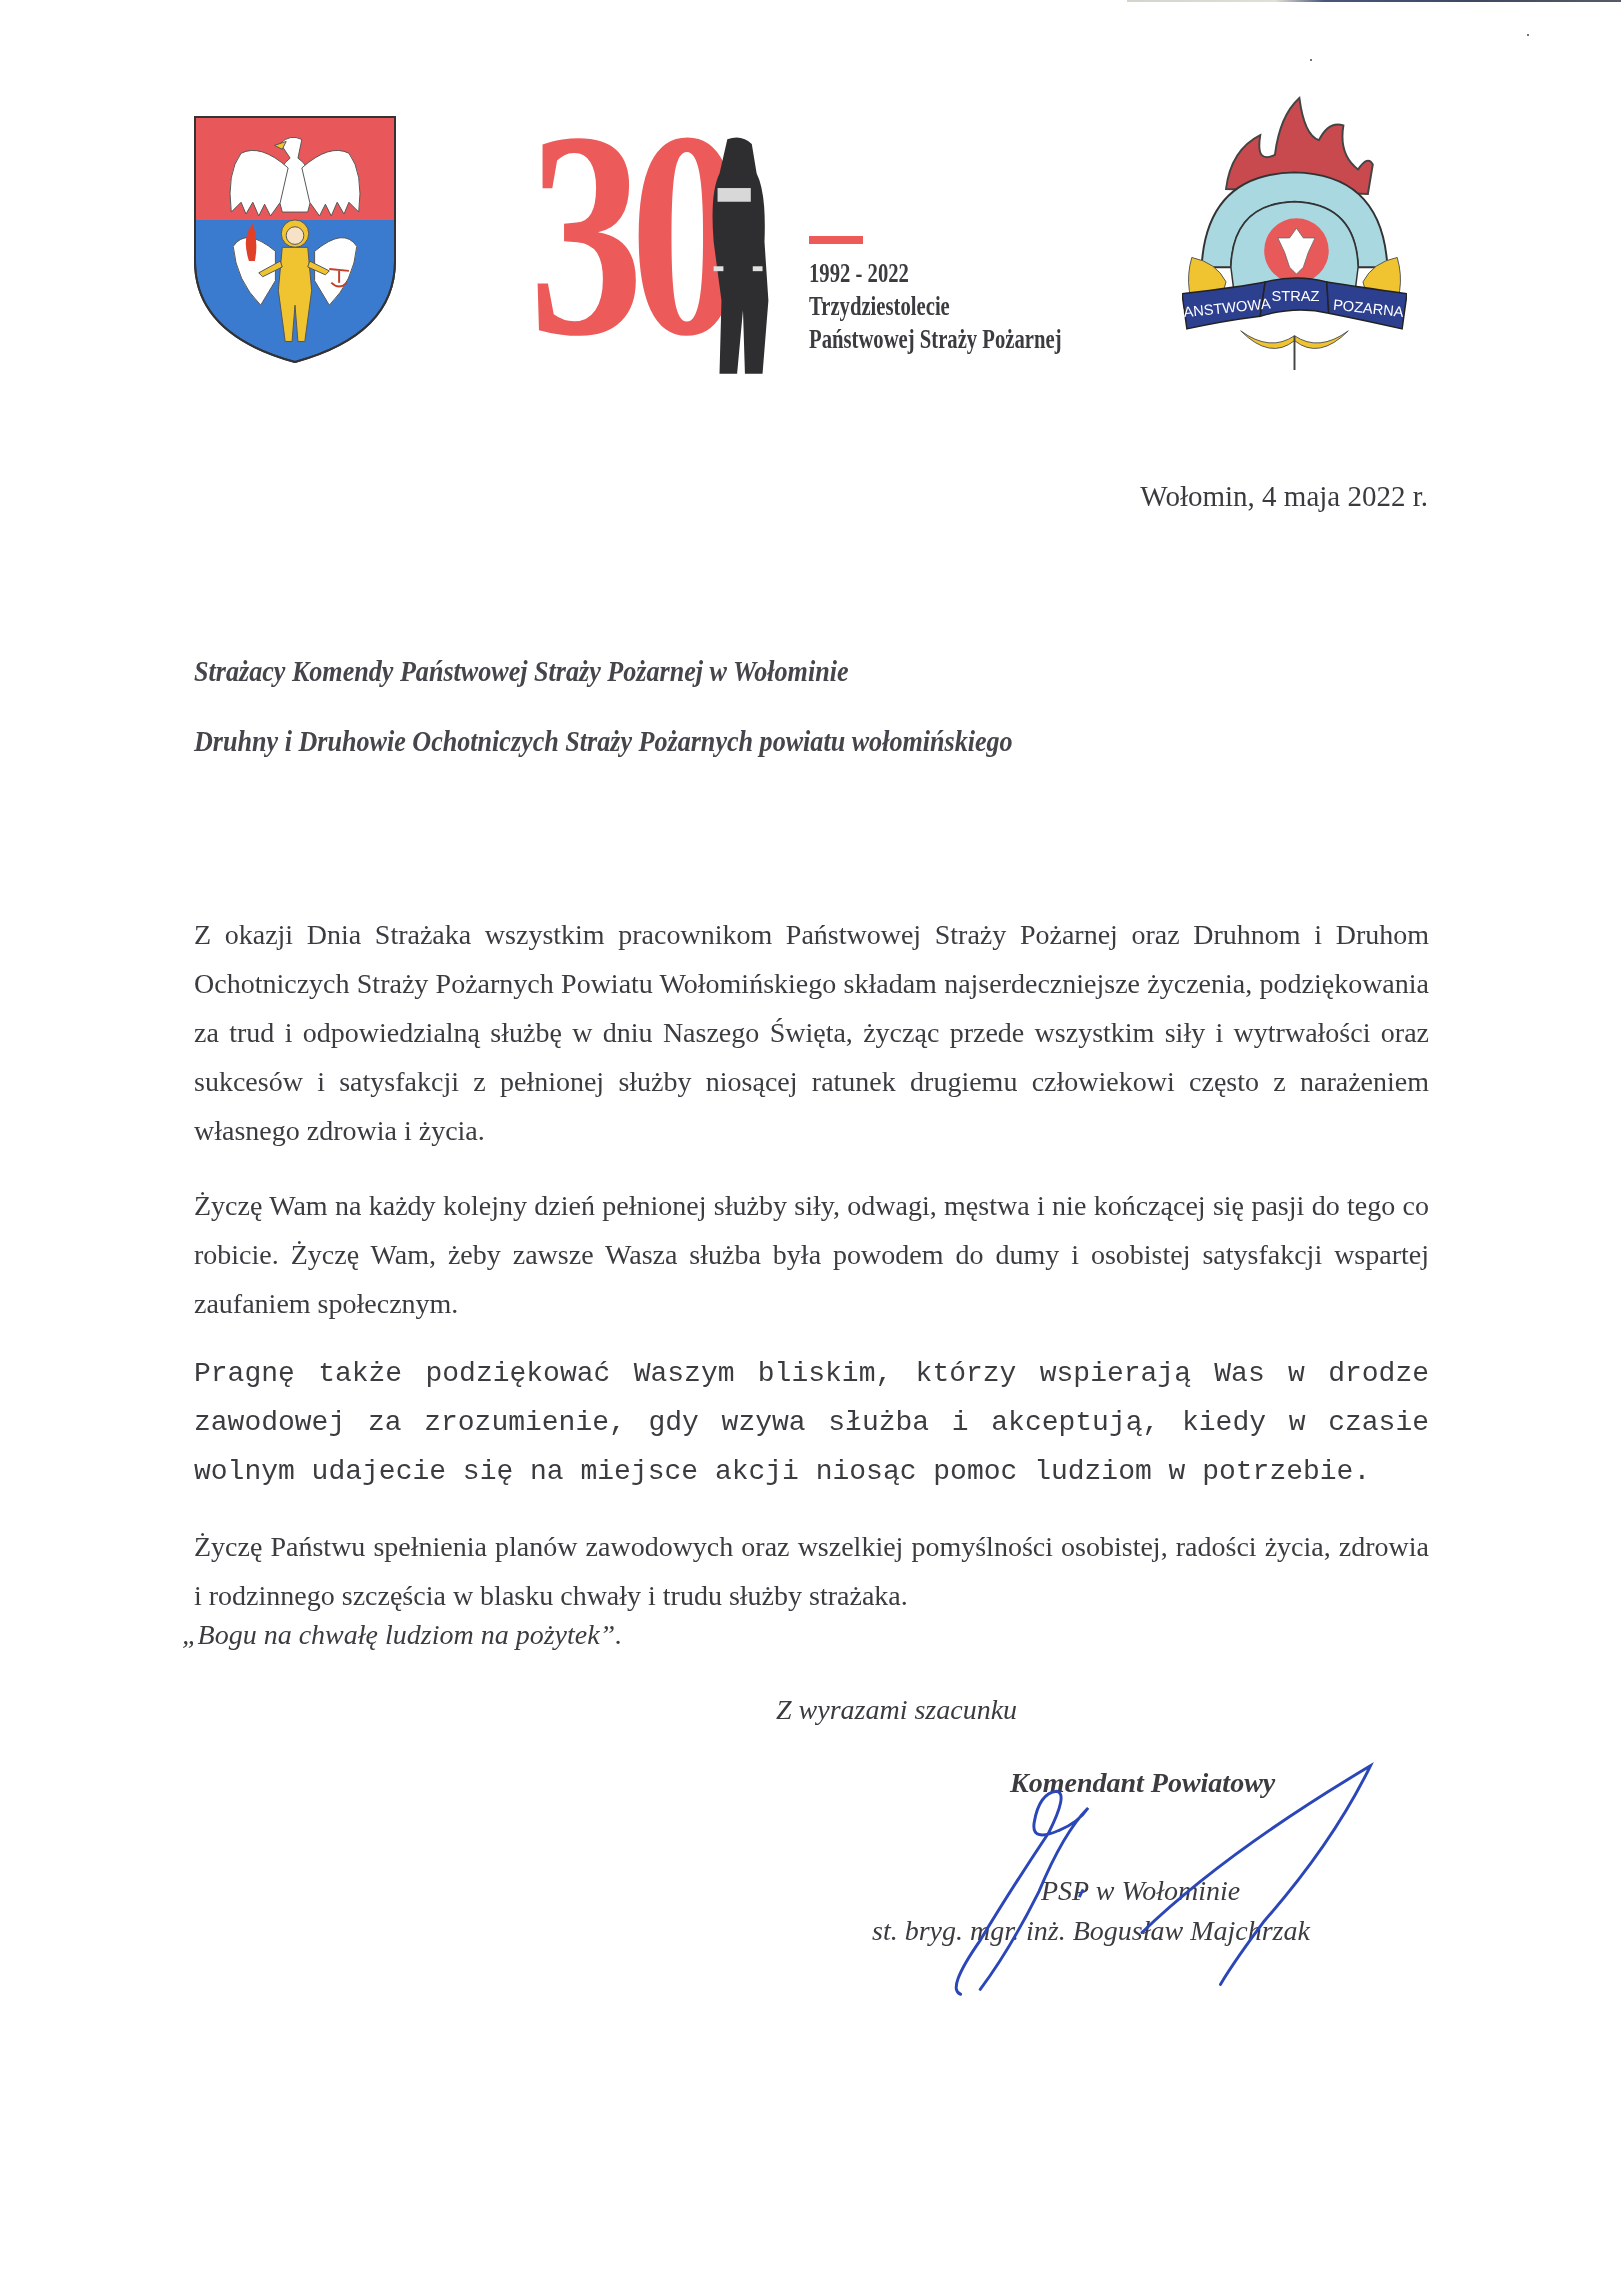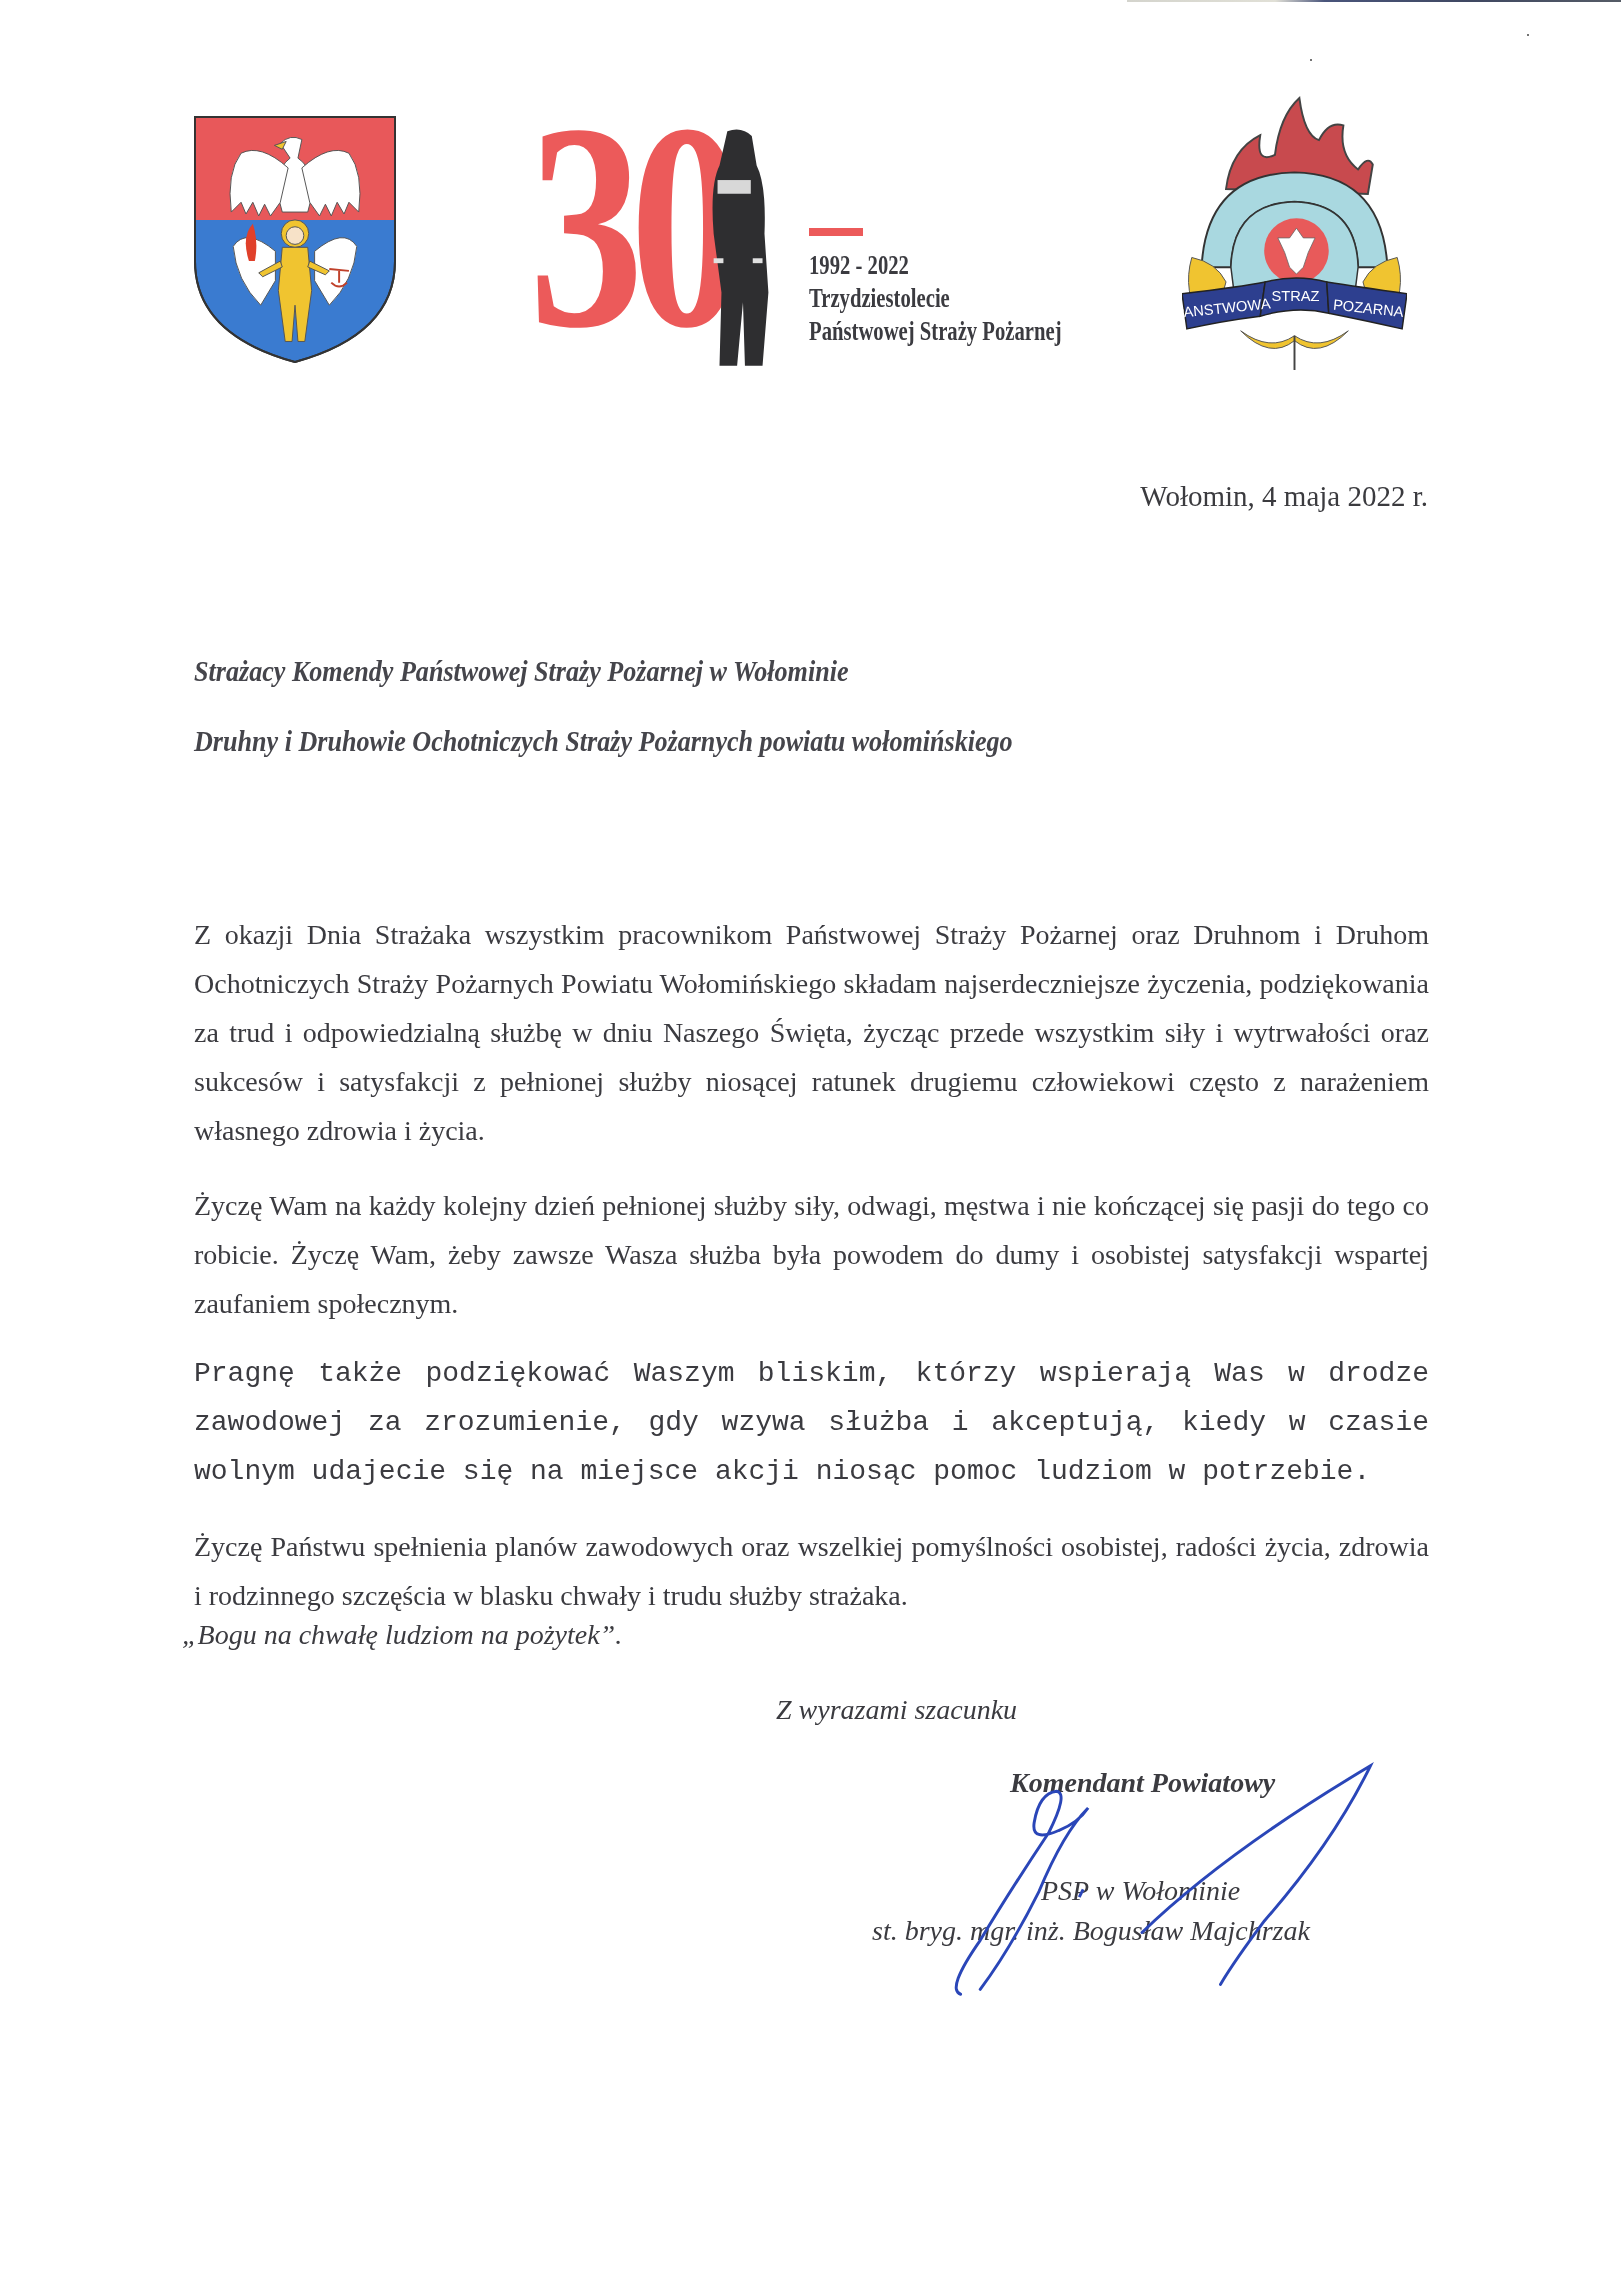--- a/index.html
+++ b/index.html
@@ -10,21 +10,21 @@
   }
   .scan-edge {
     position: absolute; top: 0; left: 1127px; width: 494px; height: 2px;
     background: linear-gradient(90deg, #c9c9c0 0%, #d9d8cc 30%, #1c2a5a 40%, #0f1a3a 70%, #2b3340 100%);
     opacity: 0.8;
   }
   .speck { position: absolute; width: 2px; height: 2px; background: #444; border-radius: 50%; }
 
   
   .coat-of-arms { position: absolute; left: 192px; top: 114px; width: 206px; height: 251px; }
-  .anniversary-logo { position: absolute; left: 529px; top: 118px; width: 578px; height: 255px; }
+  .anniversary-logo { position: absolute; left: 529px; top: 126px; width: 578px; height: 255px; }
   .big-thirty {
     position: absolute; left: 0; top: -39px;
     font-family: "Liberation Serif", "DejaVu Serif", serif; font-weight: bold;
     font-size: 294px; line-height: 1; color: #ec5a5a; letter-spacing: -17.6px;
     transform: scaleX(0.78); transform-origin: left top;
   }
   .firefighter { position: absolute; left: 169px; top: 7.8px; width: 88px; height: 245px; }
   .red-dash { position: absolute; left: 280px; top: 110px; width: 54px; height: 7.8px; background: #ec5a5a; }
   .logo-text {
     position: absolute; left: 280px; top: 131px;

